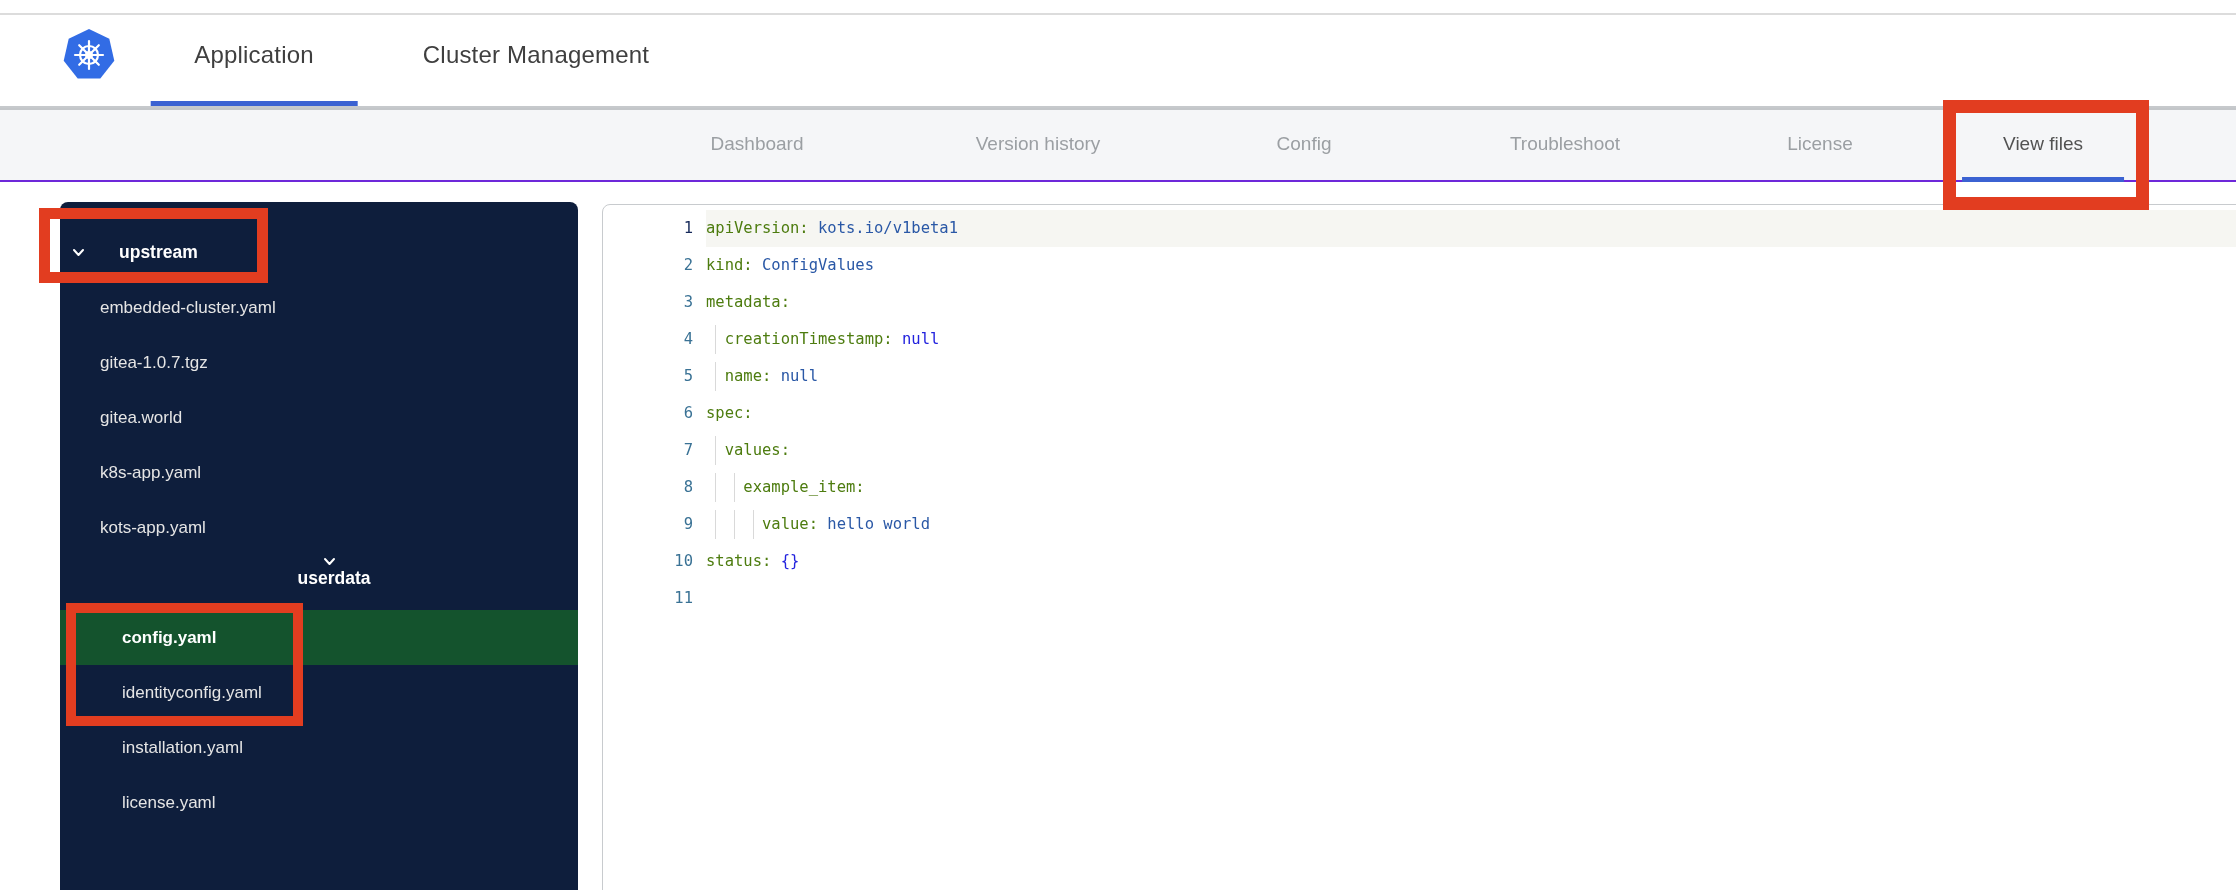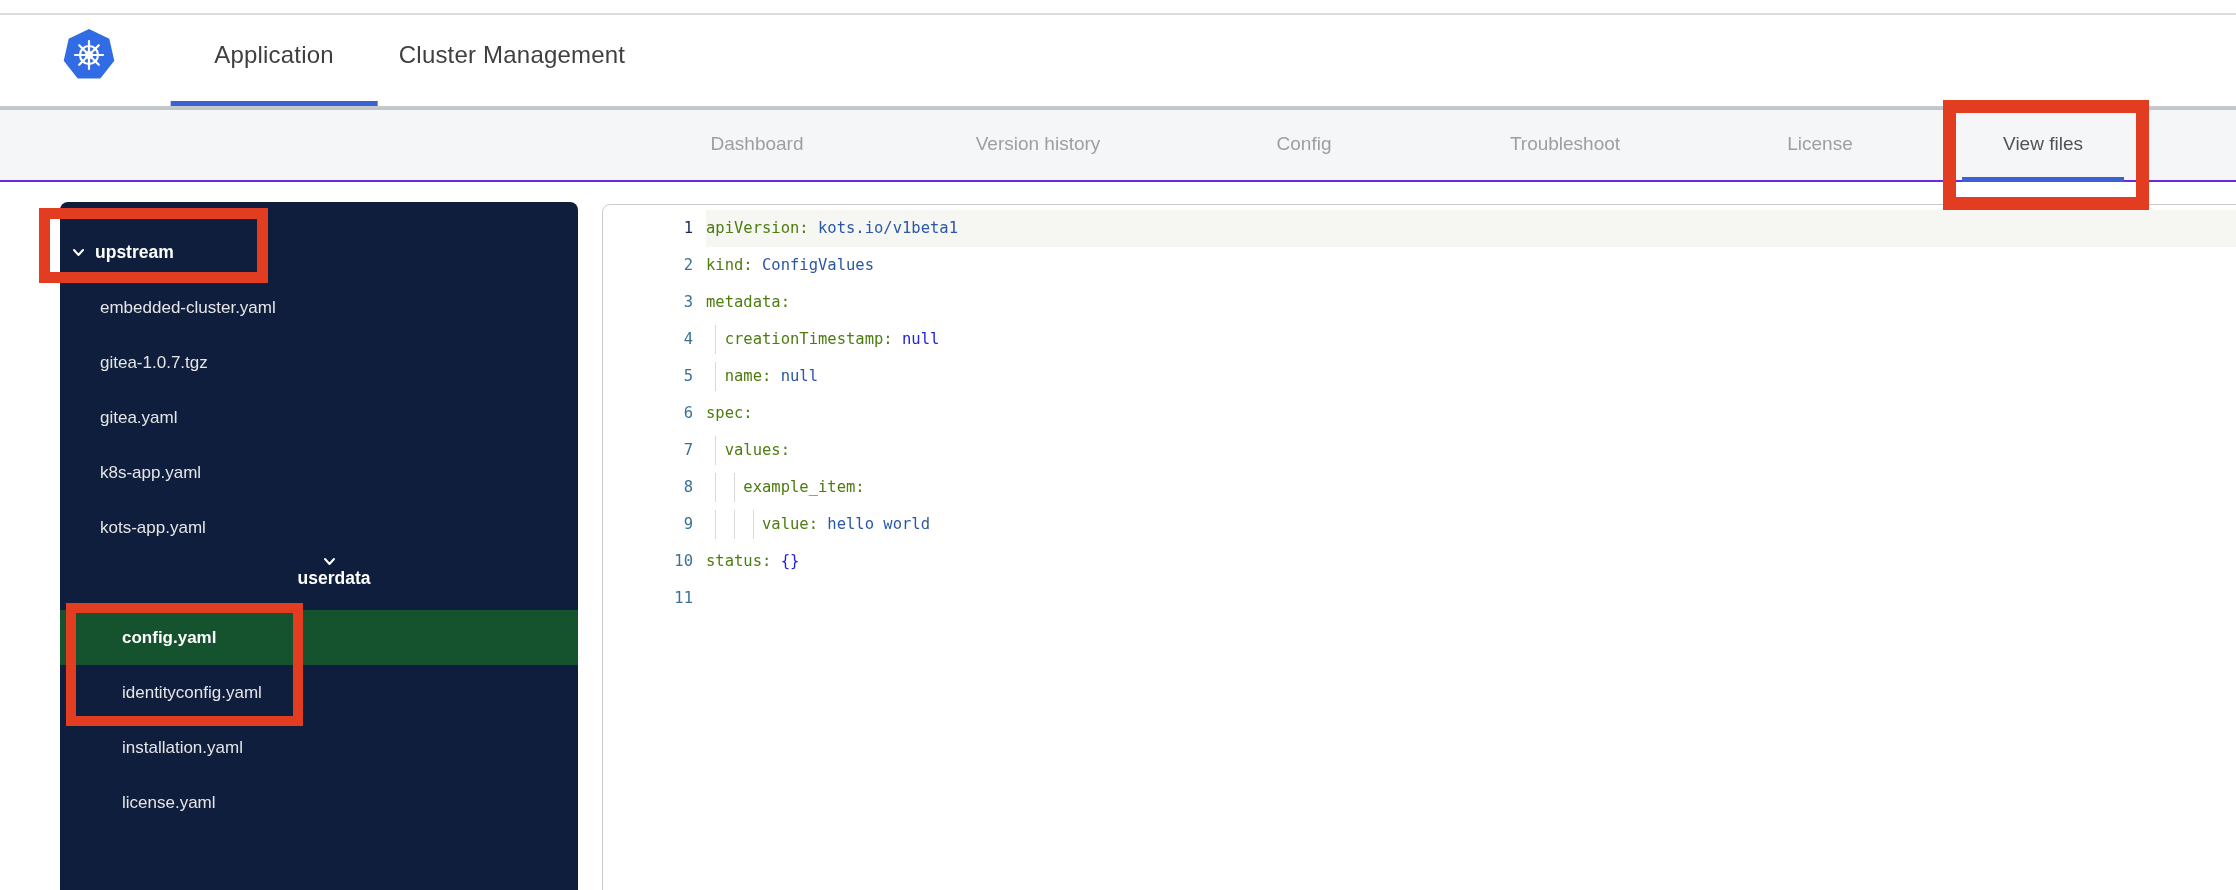--- a/index.html
+++ b/index.html
@@ -40,21 +40,21 @@
     position:absolute;left:60px;top:202px;width:518px;height:688px;
     background:#0e1e3c;border-radius:8px 8px 0 0;padding-top:23px;box-sizing:border-box;
   }
   .tree-row{
     height:55px;display:flex;align-items:center;box-sizing:border-box;cursor:pointer;
     font-size:17px;color:#e5e5e5;white-space:nowrap;
   }
   .tree-row.folder{font-weight:700;color:#ffffff;font-size:17.5px;}
   .tree-row.selected{background:#14532d;font-weight:700;color:#ffffff;}
   .tree-row .chev{width:13px;height:13px;margin-right:10px;flex:0 0 auto;}
-  .lv0{padding-left:12px;}
+  .lv0{padding-left:12px;gap:24px;}
   .lvf0{padding-left:30px;flex-direction:column;}
   .lv1{padding-left:40px;}
   .lv2{padding-left:62px;}
   
   .editor{
     position:absolute;left:602px;top:204px;width:1698px;height:710px;
     background:#ffffff;border:1px solid #c8cbce;border-radius:8px;box-sizing:border-box;
     padding-top:5px;overflow:hidden;
     font-family:"DejaVu Sans Mono", monospace;font-size:15.5px;
   }
@@ -89,22 +89,22 @@
     <g stroke="#ffffff" stroke-width="2.2" stroke-linecap="round" fill="none">
       <circle cx="27" cy="27" r="9"></circle>
       <line x1="27" y1="13" x2="27" y2="41"></line>
       <line x1="13" y1="27" x2="41" y2="27"></line>
       <line x1="17.2" y1="17.2" x2="36.8" y2="36.8"></line>
       <line x1="36.8" y1="17.2" x2="17.2" y2="36.8"></line>
     </g>
     <circle cx="27" cy="27" r="4" fill="#ffffff"></circle>
   </svg>
   <div id="topbar-tabs">
-      <div class="topbar-tab active" style="left: 274px;">Application<span class="ul" style="width: 207px;"></span></div>
-      <div class="topbar-tab" style="left: 512px;">Cluster Management</div>
+      <div class="topbar-tab active" style="left: 254px;">Application<span class="ul" style="width: 207px;"></span></div>
+      <div class="topbar-tab" style="left: 536px;">Cluster Management</div>
     </div>
 </header>
 
 <nav class="subnav">
   <div id="subnav-tabs">
       <div class="subnav-tab" style="left: 757px;">Dashboard</div>
       <div class="subnav-tab" style="left: 1038px;">Version history</div>
       <div class="subnav-tab" style="left: 1304px;">Config</div>
       <div class="subnav-tab" style="left: 1565px;">Troubleshoot</div>
       <div class="subnav-tab" style="left: 1820px;">License</div>
@@ -119,21 +119,21 @@
       </svg>
       <span>upstream</span>
     </div>
     <div class="tree-row lv1">
       <span>embedded-cluster.yaml</span>
     </div>
     <div class="tree-row lv1">
       <span>gitea-1.0.7.tgz</span>
     </div>
     <div class="tree-row lv1">
-      <span>gitea.yaml</span>
+      <span>gitea.world</span>
     </div>
     <div class="tree-row lv1">
       <span>k8s-app.yaml</span>
     </div>
     <div class="tree-row lv1">
       <span>kots-app.yaml</span>
     </div>
     <div class="tree-row folder lvf0">
       <svg class="chev" viewBox="0 0 13 13">
         <polyline points="2,4 6.5,9 11,4" fill="none" stroke="#ffffff" stroke-width="2" stroke-linecap="round" stroke-linejoin="round"></polyline>

